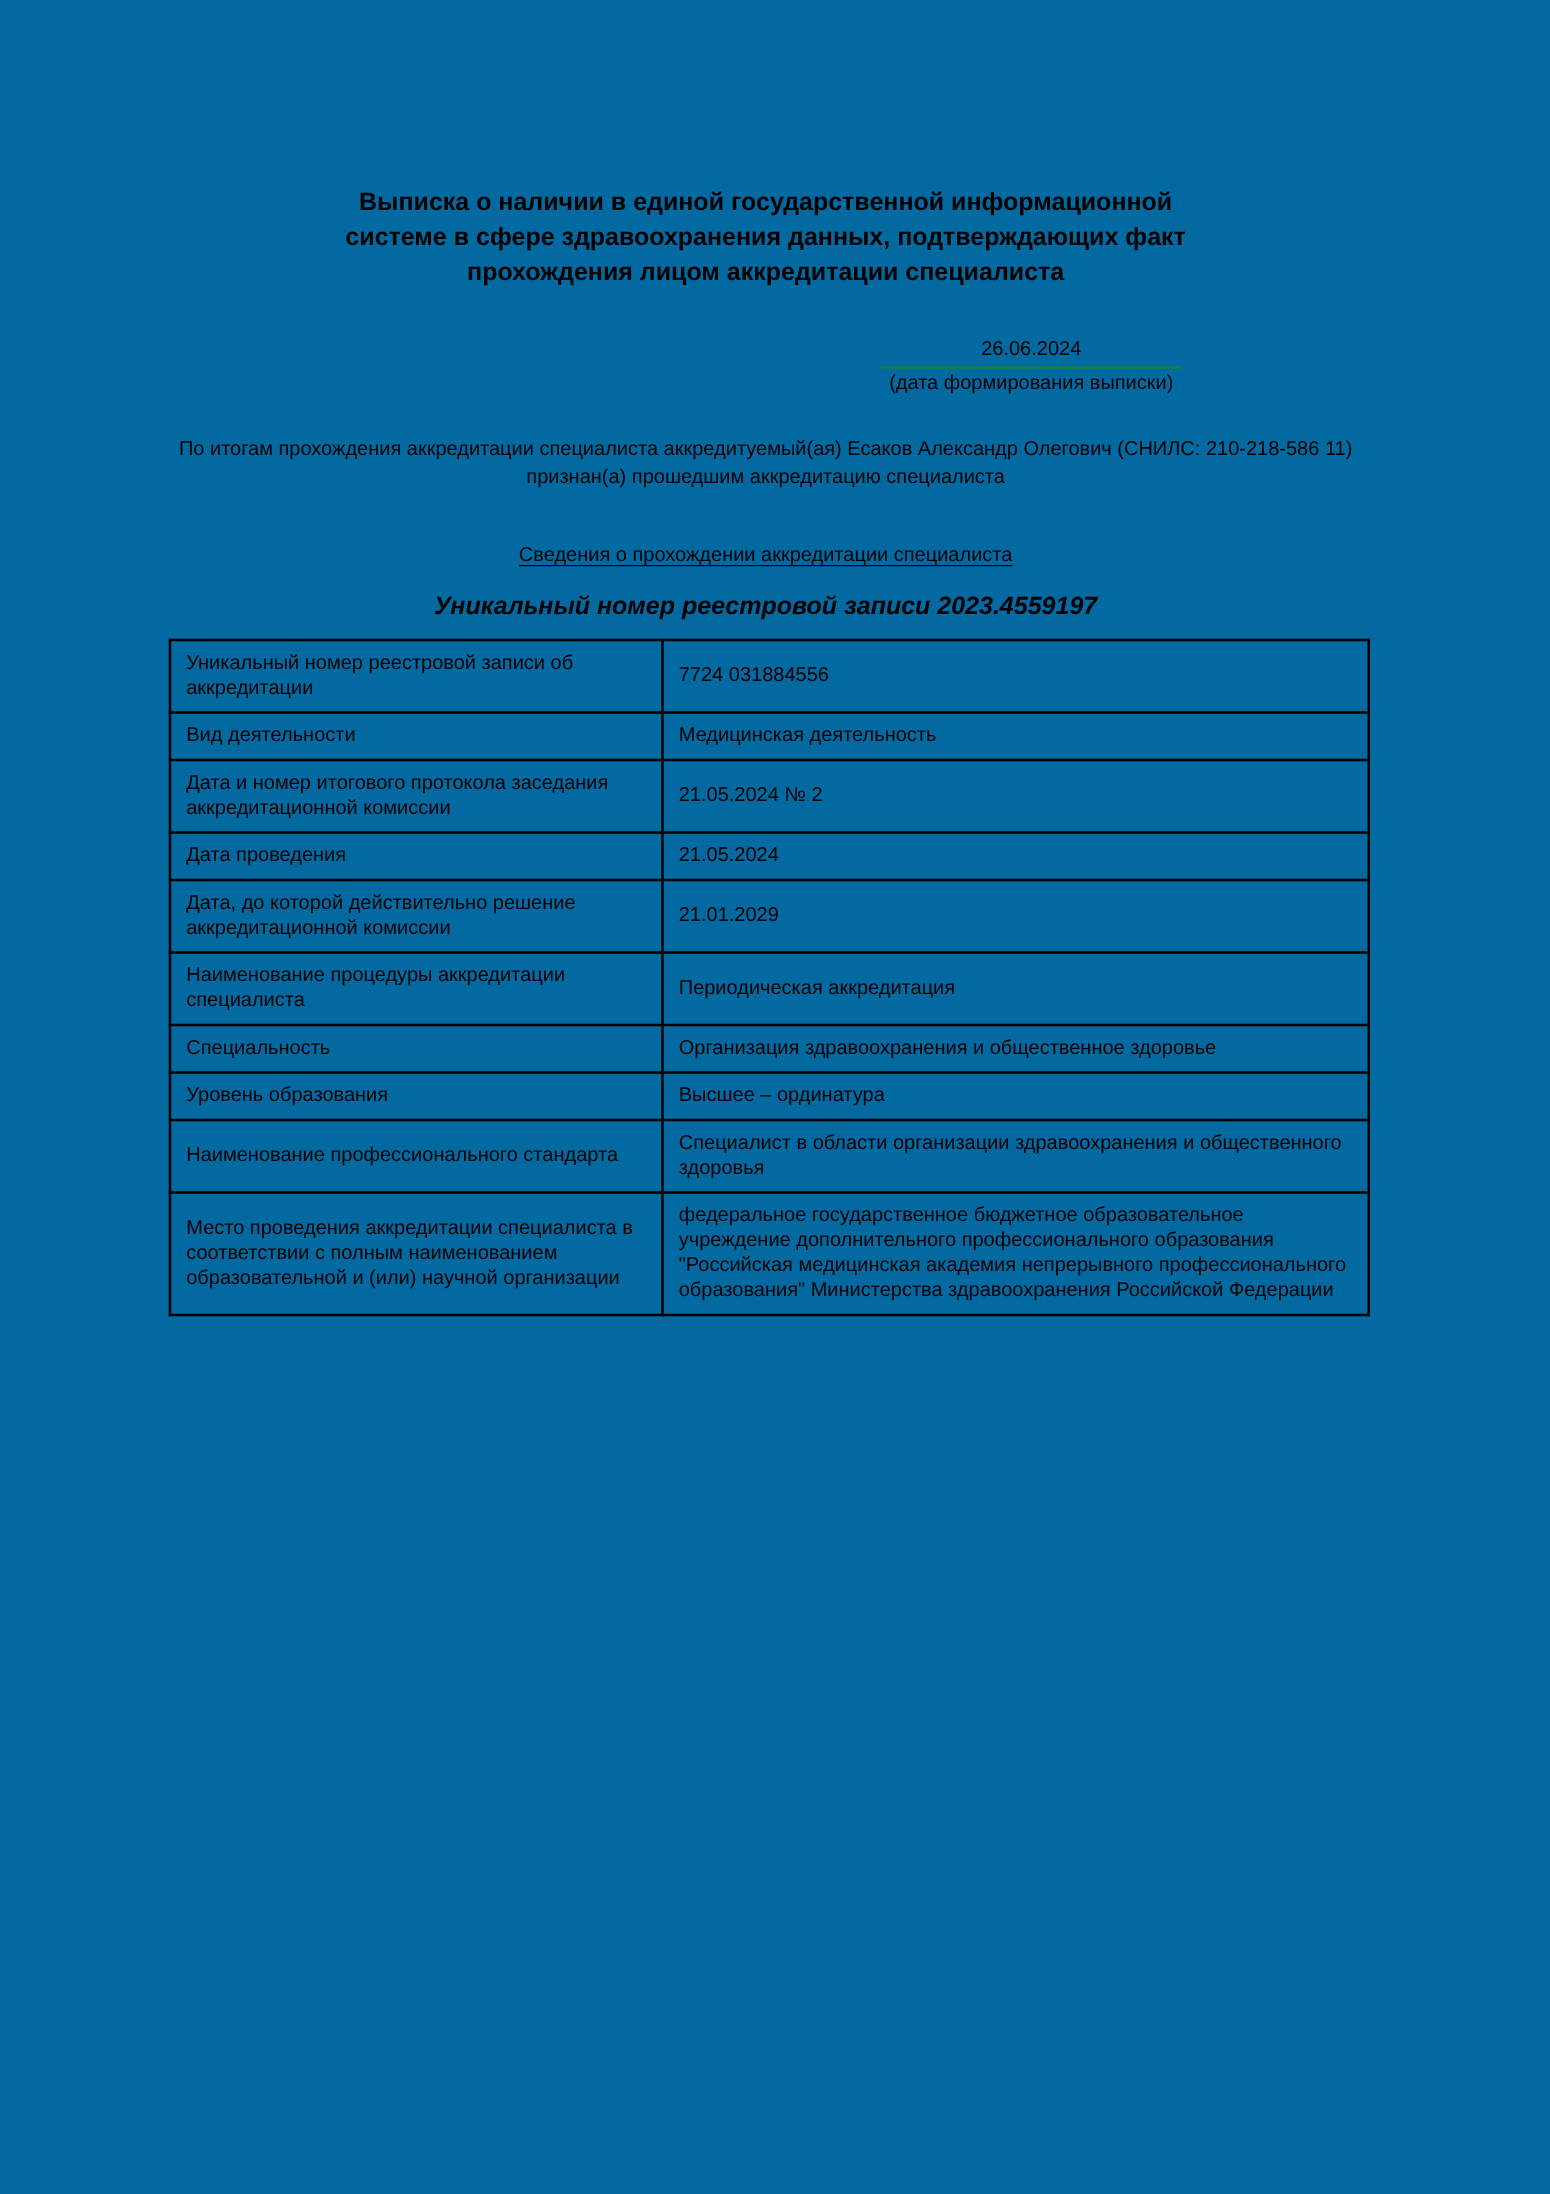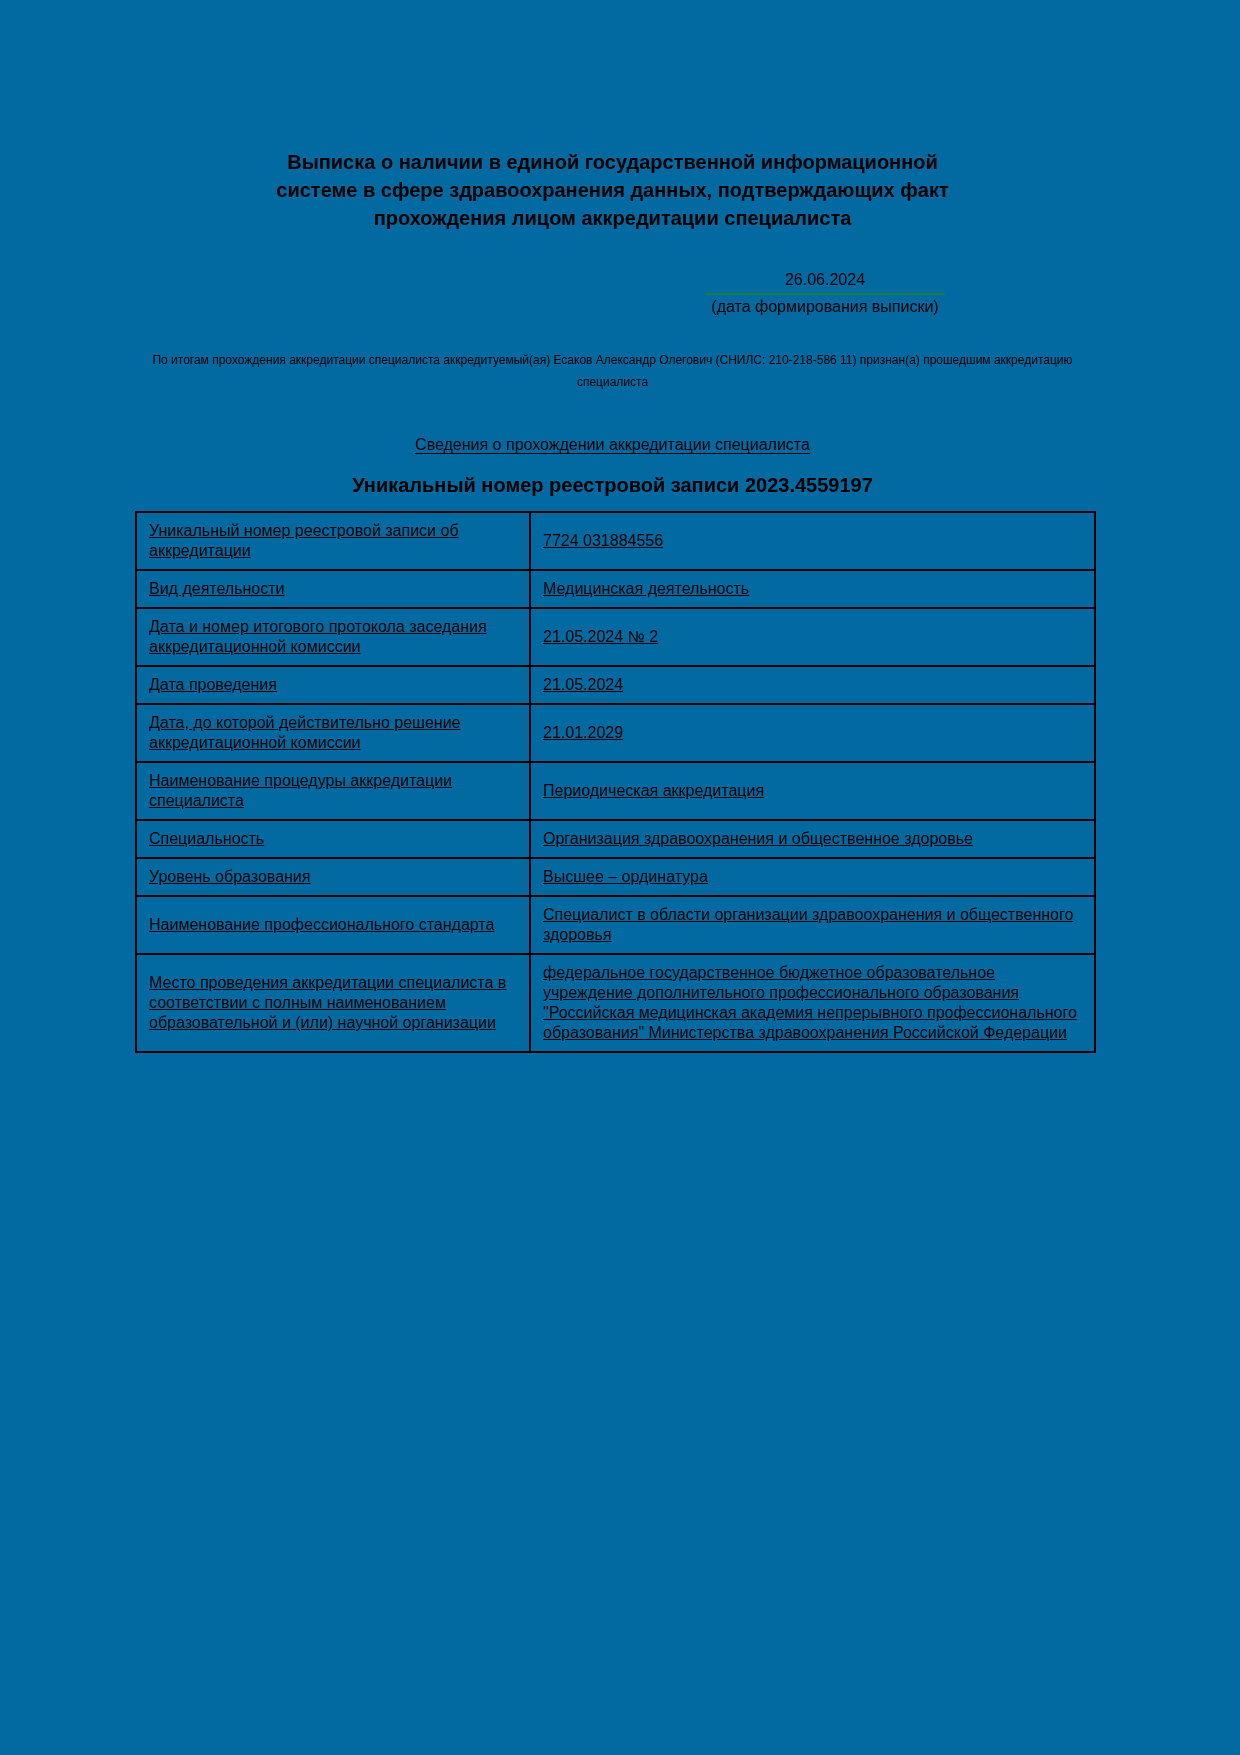--- a/index.html
+++ b/index.html
@@ -47,46 +47,46 @@
     border-bottom: 2px solid #15803d;
     padding-bottom: 3px;
   }
   .date-caption {
     padding-top: 2px;
   }
   .intro {
     max-width: 940px;
     margin: 32px auto 0 auto;
     text-align: center;
-    font-size: 12px;
+    font-size: 16px;
     line-height: 22px;
   }
   .section-heading {
     margin-top: 42px;
     text-align: center;
     font-size: 16px;
     line-height: 20px;
     text-decoration: underline;
     text-underline-offset: 3px;
   }
   .registry-heading {
     margin-top: 18px;
     text-align: center;
     font-size: 20px;
     font-weight: bold;
     line-height: 24px;
+    font-style: italic;
   }
   table.acc-table {
     margin-top: 14px;
     width: 955px;
     border-collapse: collapse;
     table-layout: fixed;
     font-size: 16px;
     line-height: 20px;
-    text-decoration: underline;
   }
   table.acc-table td {
     border: 2px solid #000000;
     padding: 8px 12px;
     vertical-align: middle;
     word-wrap: break-word;
   }
   td.cell-label { width: 368px; }
   td.cell-value { width: 539px; }
 </style>

